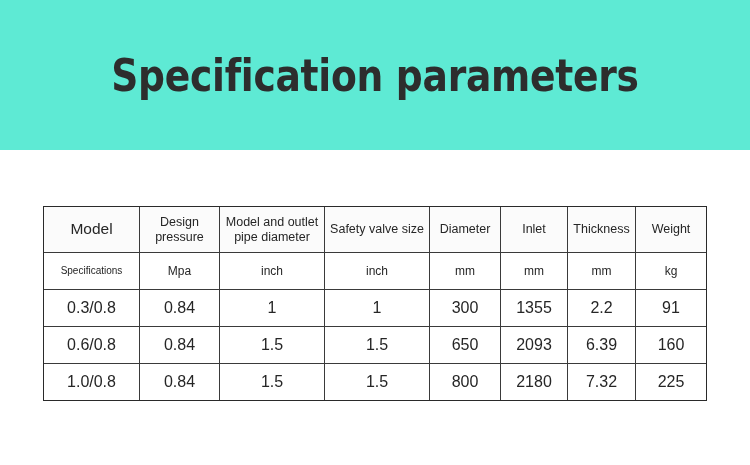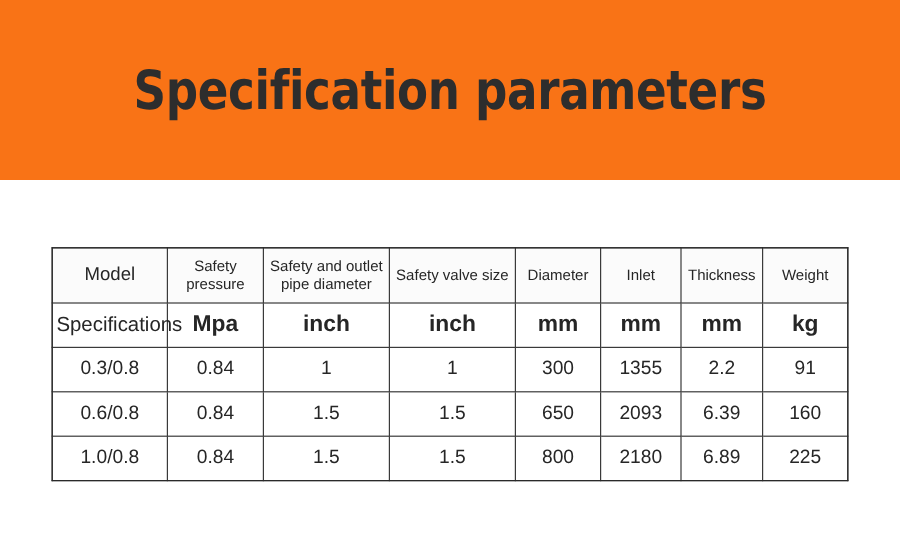--- a/index.html
+++ b/index.html
@@ -20,21 +20,21 @@
     background: #ffffff;
   }
 
   
   #banner {
     position: absolute;
     left: 0;
     top: 0;
     width: 750px;
     height: 150px;
-    background: #f97316;
+    background: #5eead4;
     box-sizing: border-box;
   }
   #banner-title {
     position: absolute;
     left: 0;
     top: 0;
     width: 750px;
     height: 150px;
     display: flex;
     align-items: center;
@@ -82,25 +82,25 @@
     height: 46px;
     background: #fbfbfb;
     font-size: 12.5px;
     font-weight: normal;
   }
   tr.row-head td.big {
     font-size: 15.5px;
   }
   tr.row-units td {
     height: 37px;
-    font-size: 19px;
-    font-weight: bold;
+    font-size: 12px;
+    font-weight: normal;
   }
   tr.row-units td.label {
-    font-size: 17px;
+    font-size: 10px;
     font-weight: normal;
   }
   tr.row-data td {
     height: 37px;
     font-size: 16px;
     font-weight: normal;
   }
 
   
   col.c0 { width: 96px; }
@@ -134,25 +134,25 @@
           <col class="c5">
           <col class="c6">
           <col class="c7">
       </colgroup>
       <tbody>
         <tr class="row-head">
           <td class="big">
             <span>Model</span>
           </td>
           <td>
-            <span>Safety</span><br>
+            <span>Design</span><br>
             <span>pressure</span>
           </td>
           <td>
-            <span>Safety and outlet</span><br>
+            <span>Model and outlet</span><br>
             <span>pipe diameter</span>
           </td>
           <td class="nowrapcell">
             <span>Safety valve size</span>
           </td>
           <td>
             <span>Diameter</span>
           </td>
           <td>
             <span>Inlet</span>
@@ -198,20 +198,20 @@
           <td>160</td>
         </tr>
 
         <tr class="row-data">
           <td>1.0/0.8</td>
           <td>0.84</td>
           <td>1.5</td>
           <td>1.5</td>
           <td>800</td>
           <td>2180</td>
-          <td>6.89</td>
+          <td>7.32</td>
           <td>225</td>
         </tr>
       </tbody>
     </table>
   </div>
 
 </div>
 
 </body></html>

